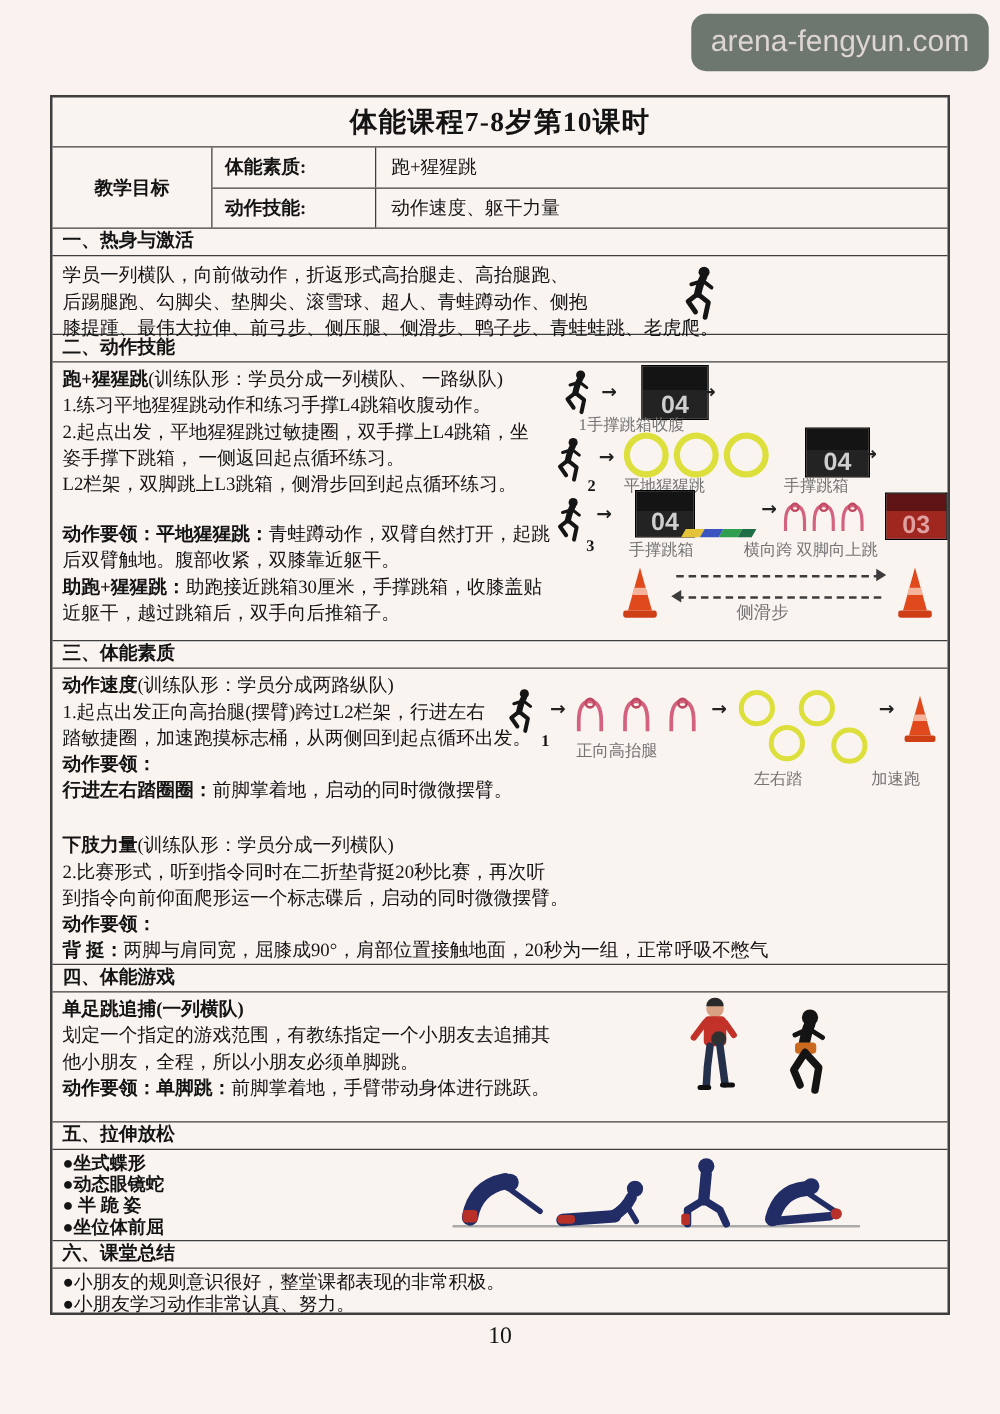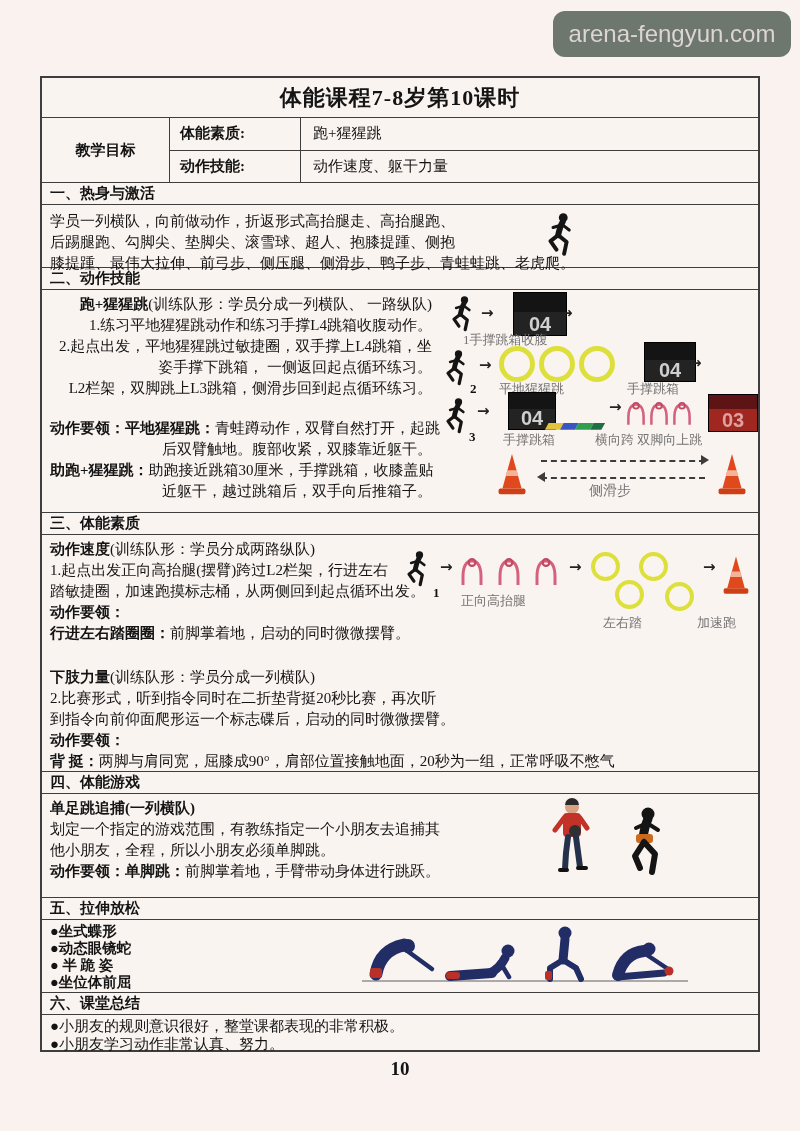--- a/index.html
+++ b/index.html
@@ -27,21 +27,21 @@
   .jbox{position:absolute;background:linear-gradient(#141414 0 45%,#232323 45% 100%);color:#cfcfcf;border:1px solid #000;display:flex;align-items:flex-end;justify-content:center;font-family:"Liberation Sans",sans-serif;font-weight:bold;font-size:20px;box-sizing:border-box;margin-left:13px;}
   .jbox.red{background:linear-gradient(#5e1414 0 38%,#a02620 38% 100%);color:#dfa0a0;}
   .ring{position:absolute;width:26px;height:26px;border:5px solid #dde03c;border-radius:50%;box-sizing:content-box;background:transparent;}
   .ring.sm{width:21px;height:21px;border-width:4px;}
   .dlab{position:absolute;font-size:13px;line-height:14px;white-space:nowrap;color:#737373;}
   .num{position:absolute;font-size:13px;font-weight:bold;color:#111;}
   .fig{position:absolute;}
   .dash{position:absolute;border-top:2.5px dashed #3c3c3c;height:0;}
   .dash.r::after{content:"";position:absolute;right:-9px;top:-7px;border:5.5px solid transparent;border-left:8px solid #3c3c3c;}
   .dash.l::before{content:"";position:absolute;left:-9px;top:-7px;border:5.5px solid transparent;border-right:8px solid #3c3c3c;}
-  .pageno{position:absolute;left:0;top:1058px;width:800px;text-align:center;font-size:19px;color:#141414;font-weight:bold;}
+  .pageno{position:absolute;left:0;top:1058px;width:800px;text-align:center;font-size:19px;color:#141414;}
 </style>
 </head>
 <body>
 
 <svg width="0" height="0" style="position:absolute" aria-hidden="true">
   <defs>
     <g id="runner">
       <circle cx="25" cy="6.5" r="5.2" fill="#151515"></circle>
       <path d="M24.5 11 C22 15 20.5 20 19 27" stroke="#151515" stroke-width="7" stroke-linecap="round" fill="none"></path>
       <path d="M23 14 L32 21 M23 15 L13 18" stroke="#151515" stroke-width="3.6" stroke-linecap="round" fill="none"></path>
@@ -85,30 +85,30 @@
       <div class="orow">
         <div class="olab">动作技能:</div>
         <div class="oval">动作速度、躯干力量</div>
       </div>
     </div>
   </div>
 
   <div class="row hdr">一、热身与激活</div>
   <div class="row bd" style="height:63px;padding-top:6px;">
     <div class="ln">学员一列横队，向前做动作，折返形式高抬腿走、高抬腿跑、</div>
-    <div class="ln">后踢腿跑、勾脚尖、垫脚尖、滚雪球、超人、抱膝提踵、侧抱</div>
+    <div class="ln">后踢腿跑、勾脚尖、垫脚尖、滚雪球、超人、青蛙蹲动作、侧抱</div>
     <div class="ln">膝提踵、最伟大拉伸、前弓步、侧压腿、侧滑步、鸭子步、青蛙蛙跳、老虎爬。</div>
     <svg class="fig" style="left:500px;top:6px;width:34px;height:50px;" viewBox="0 0 40 56">
         <use href="#runner"></use>
       </svg>
   </div>
 
   <div class="row hdr">二、动作技能</div>
   <div class="row bd" style="height:223px;padding-top:4px;">
-    <div style="width:398px;text-align:right;">
+    <div style="width:398px;">
       <div class="ln"><span class="b">跑+猩猩跳</span><span>(训练队形：学员分成一列横队、  一路纵队)</span></div>
       <div class="ln">1.练习平地猩猩跳动作和练习手撑L4跳箱收腹动作。</div>
       <div class="ln">2.起点出发，平地猩猩跳过敏捷圈，双手撑上L4跳箱，坐</div>
       <div class="ln">姿手撑下跳箱，  一侧返回起点循环练习。</div>
       <div class="ln">L2栏架，双脚跳上L3跳箱，侧滑步回到起点循环练习。</div>
       <div class="ln" style="margin-top:19px;"><span class="b">动作要领：平地猩猩跳：</span><span>青蛙蹲动作，双臂自然打开，起跳</span></div>
       <div class="ln">后双臂触地。腹部收紧，双膝靠近躯干。</div>
       <div class="ln"><span class="b">助跑+猩猩跳：</span><span>助跑接近跳箱30厘米，手撑跳箱，收膝盖贴</span></div>
       <div class="ln">近躯干，越过跳箱后，双手向后推箱子。</div>
     </div>

